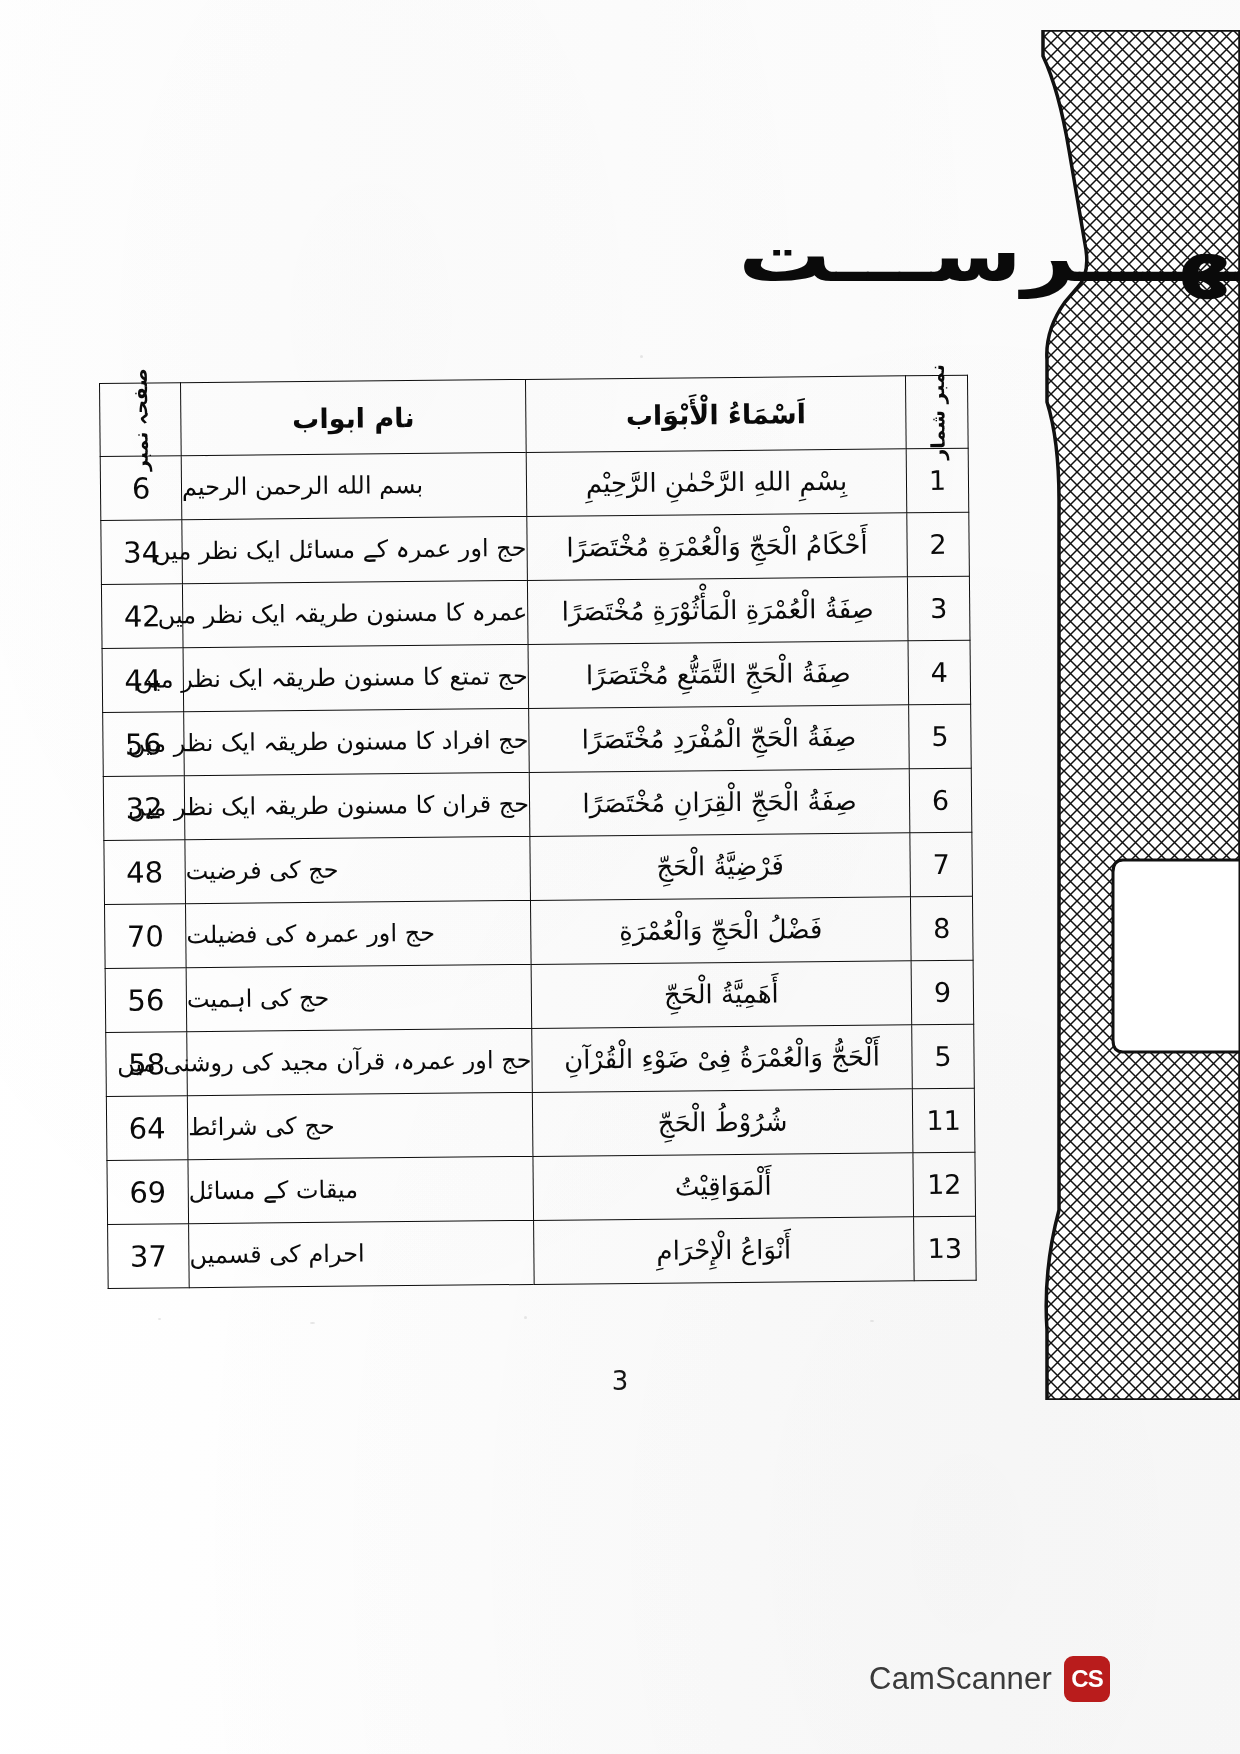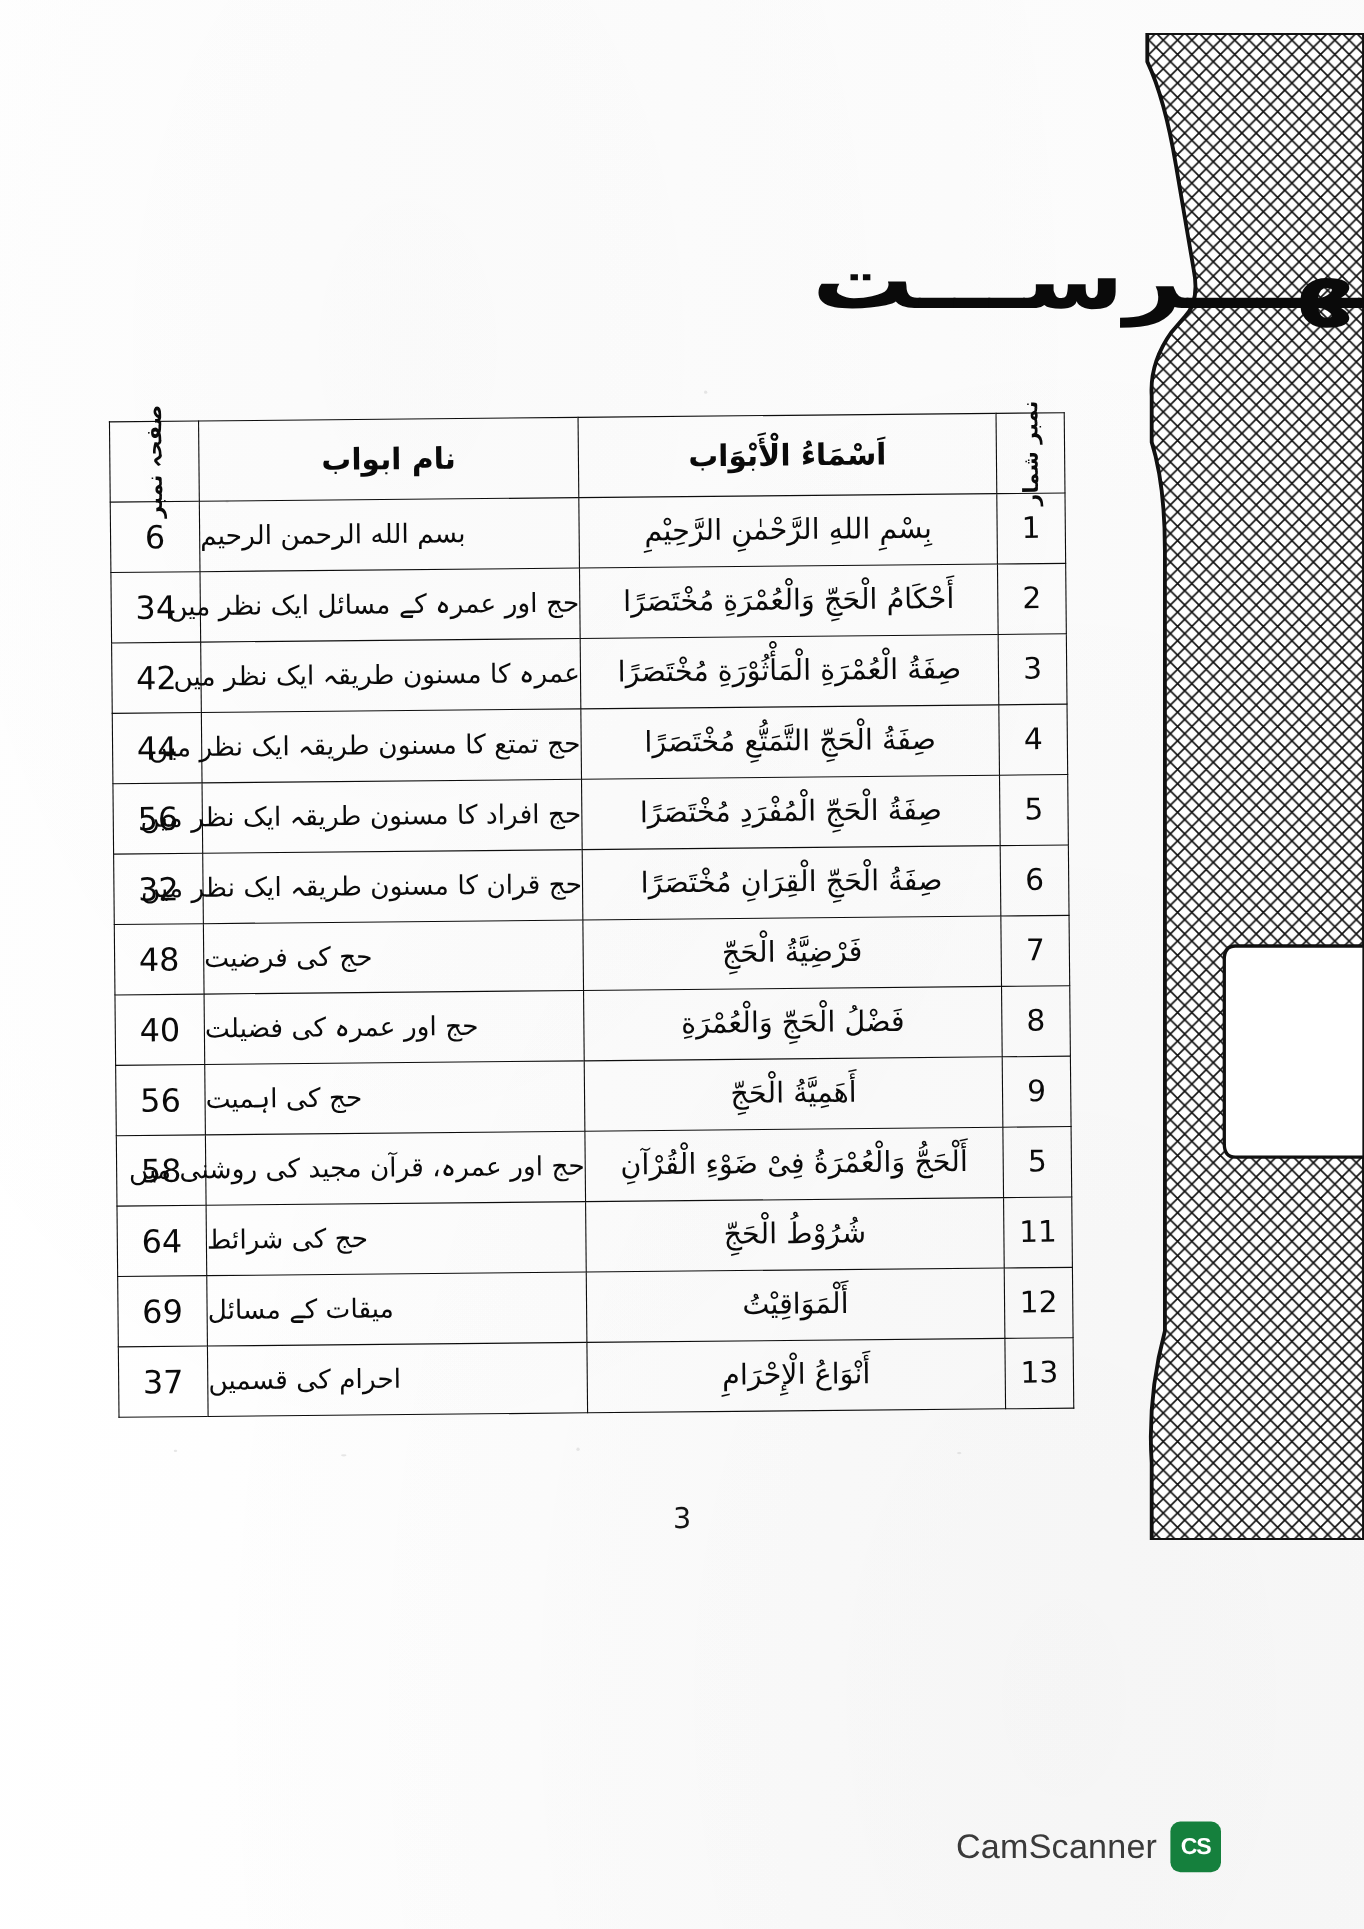--- a/index.html
+++ b/index.html
@@ -149,24 +149,24 @@
 
   
   .camscanner{
     position:absolute;
     bottom:52px;right:130px;
     display:flex;align-items:center;gap:12px;
     z-index:6;
   }
   .cs-badge{
     width:46px;height:46px;border-radius:9px;
-    background:#15803d;
+    background:#b91c1c;
     color:#fff;
     display:flex;align-items:center;justify-content:center;
-    font-size:21px;font-weight:700;
+    font-size:24px;font-weight:700;
     letter-spacing:-1px;
     font-family:"Liberation Sans",sans-serif;
   }
   .cs-text{
     font-size:31px;
     color:#3a3a3a;
     font-family:"Liberation Sans",sans-serif;
     letter-spacing:.2px;
   }
 </style>
@@ -292,21 +292,21 @@
       <tr>
         <td class="cell-serial">7</td>
         <td class="cell-arabic">فَرْضِيَّةُ الْحَجِّ</td>
         <td class="cell-urdu">حج کی فرضیت</td>
         <td class="cell-page">48</td>
       </tr>
       <tr>
         <td class="cell-serial">8</td>
         <td class="cell-arabic">فَضْلُ الْحَجِّ وَالْعُمْرَةِ</td>
         <td class="cell-urdu">حج اور عمرہ کی فضیلت</td>
-        <td class="cell-page">40</td>
+        <td class="cell-page">70</td>
       </tr>
       <tr>
         <td class="cell-serial">9</td>
         <td class="cell-arabic">أَهَمِيَّةُ الْحَجِّ</td>
         <td class="cell-urdu">حج کی اہمیت</td>
         <td class="cell-page">56</td>
       </tr>
       <tr>
         <td class="cell-serial">5</td>
         <td class="cell-arabic">أَلْحَجُّ وَالْعُمْرَةُ فِىْ ضَوْءِ الْقُرْآنِ</td>

